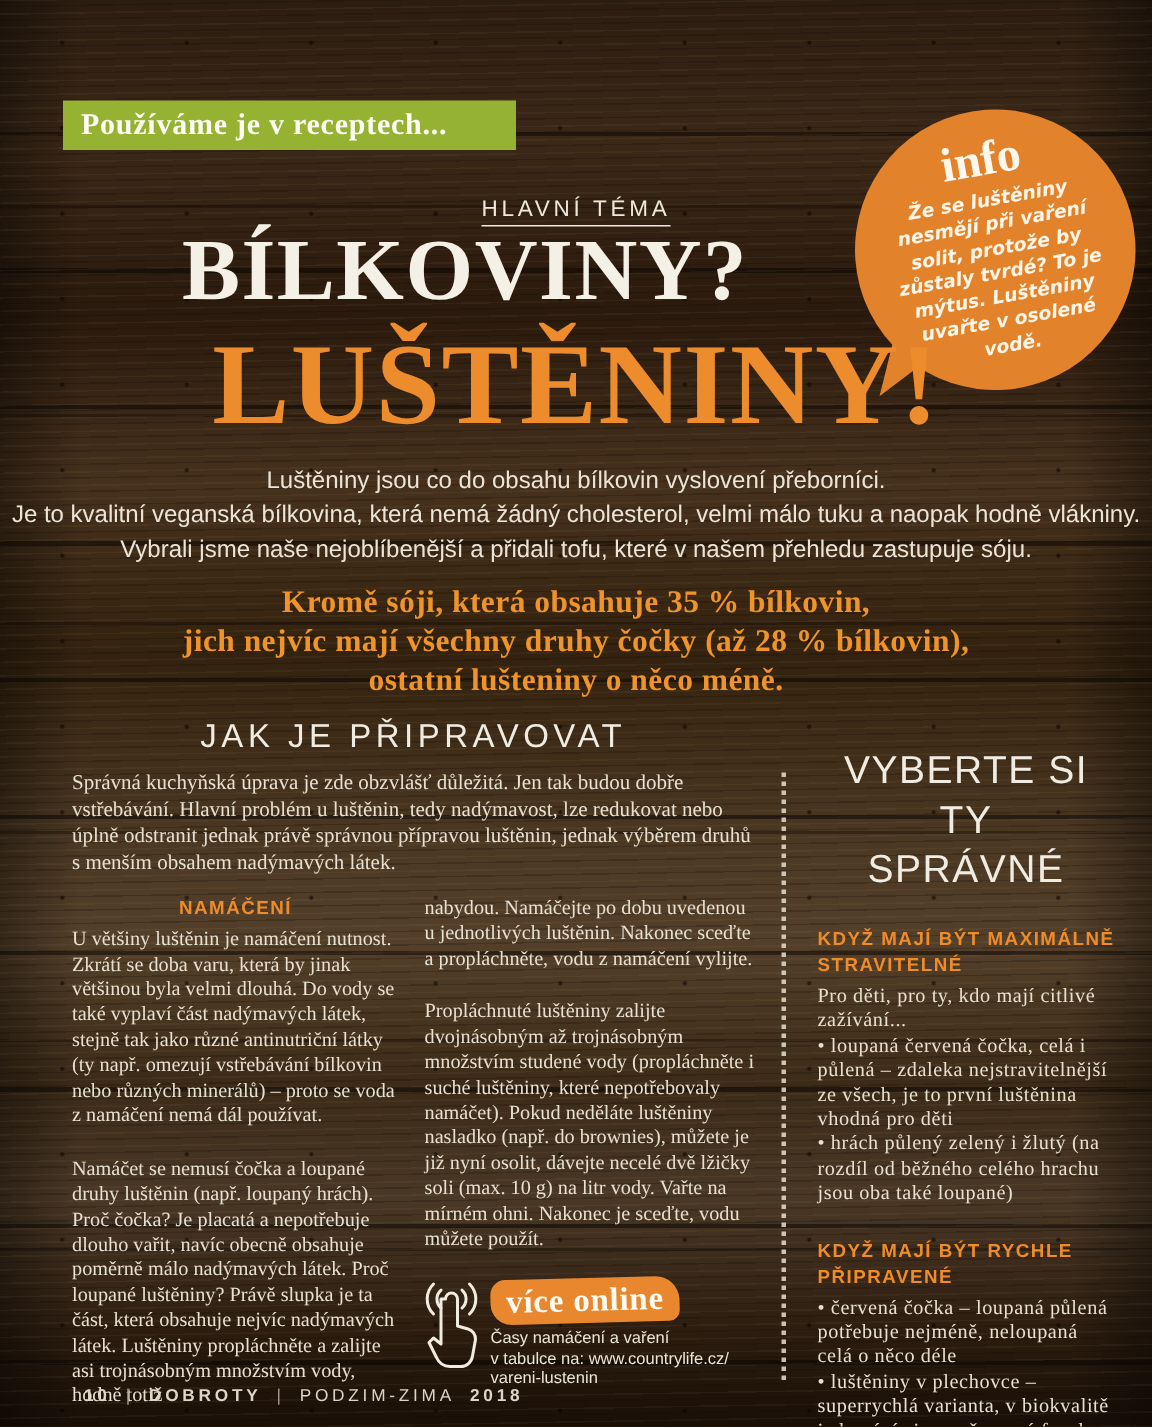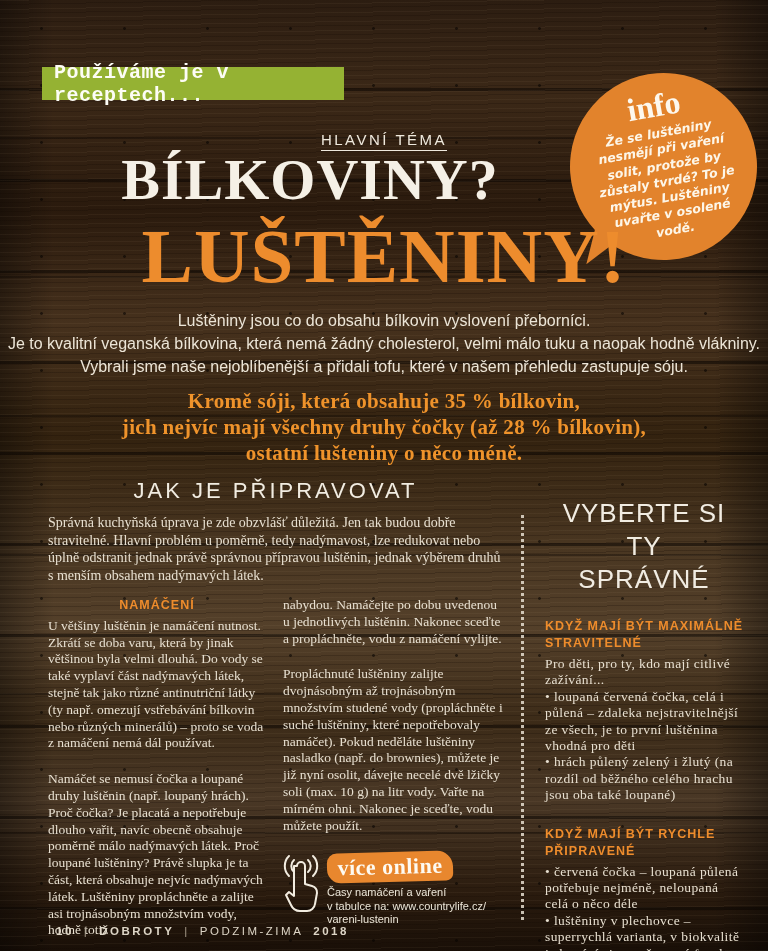--- a/index.html
+++ b/index.html
@@ -12,21 +12,21 @@
       repeating-linear-gradient(180deg, transparent 0 88px, rgba(8,4,1,0.5) 88px 91px),
       repeating-linear-gradient(180deg, transparent 0 137px, rgba(10,5,2,0.35) 137px 139px),
       linear-gradient(90deg, rgba(0,0,0,0.38) 0%, rgba(0,0,0,0) 7%, rgba(0,0,0,0) 93%, rgba(0,0,0,0.38) 100%),
       linear-gradient(180deg,#2c1d11 0%,#3b2817 10%,#2a1a0d 22%,#46311d 34%,#33220f 46%,#4a3722 58%,#54402a 66%,#3c2b18 76%,#4a3826 84%,#2a1b0e 94%,#190f07 100%);
     background-size:83px 57px, auto, auto, auto, auto, auto;
   }
   .abs{position:absolute;}
 
   
   .banner{left:42px;top:67px;width:302px;height:33px;background:#95b233;
-    display:flex;align-items:center;padding-left:12px;box-sizing:border-box;font-family:Liberation Mono, monospace;}
+    display:flex;align-items:center;padding-left:12px;box-sizing:border-box;}
   .banner span{color:#fdfdf6;font-weight:bold;font-size:20px;letter-spacing:0.5px;}
 
   
   .bubble{left:570px;top:73px;width:187px;height:187px;background:#e2832c;border-radius:50%;
     transform:rotate(-4deg);}
   .bubble-tail{left:592px;top:218px;width:0;height:0;border-top:52px solid #e2832c;
     border-right:42px solid transparent;transform:rotate(14deg);}
   .bubble-inner{position:absolute;left:14px;top:16px;width:160px;text-align:center;transform:rotate(-6deg);}
   .bubble-title{font-weight:bold;font-size:32px;color:#fdf8ee;line-height:1;margin-bottom:4px;}
   .bubble-text{font-family:"DejaVu Sans","Liberation Sans",sans-serif;font-style:italic;font-weight:bold;
@@ -116,21 +116,21 @@
     <div>Vybrali jsme naše nejoblíbenější a přidali tofu, které v našem přehledu zastupuje sóju.</div>
   </div>
 
   <div class="abs statement">
     <div>Kromě sóji, která obsahuje 35 % bílkovin,</div>
     <div>jich nejvíc mají všechny druhy čočky (až 28 % bílkovin),</div>
     <div>ostatní lušteniny o něco méně.</div>
   </div>
 
   <div class="abs art-heading">JAK JE PŘIPRAVOVAT</div>
-  <div class="abs lead">Správná kuchyňská úprava je zde obzvlášť důležitá. Jen tak budou dobře stravitelné. Hlavní problém u poměrně, tedy nadýmavost, lze redukovat nebo úplně odstranit jednak právě správnou přípravou luštěnin, jednak výběrem druhů s menším obsahem nadýmavých látek.</div>
+  <div class="abs lead">Správná kuchyňská úprava je zde obzvlášť důležitá. Jen tak budou dobře vstřebávání. Hlavní problém u luštěnin, tedy nadýmavost, lze redukovat nebo úplně odstranit jednak právě správnou přípravou luštěnin, jednak výběrem druhů s menším obsahem nadýmavých látek.</div>
 
   <div class="abs col col1">
     <div class="subhead">NAMÁČENÍ</div>
     <div class="para">U většiny luštěnin je namáčení nutnost. Zkrátí se doba varu, která by jinak většinou byla velmi dlouhá. Do vody se také vyplaví část nadýmavých látek, stejně tak jako různé antinutriční látky (ty např. omezují vstřebávání bílkovin nebo různých minerálů) – proto se voda z namáčení nemá dál používat.</div>
     <div class="para">Namáčet se nemusí čočka a loupané druhy luštěnin (např. loupaný hrách). Proč čočka? Je placatá a nepotřebuje dlouho vařit, navíc obecně obsahuje poměrně málo nadýmavých látek. Proč loupané luštěniny? Právě slupka je ta část, která obsahuje nejvíc nadýmavých látek. Luštěniny propláchněte a zalijte asi trojnásobným množstvím vody, hodně totiž</div>
   </div>
 
   <div class="abs col col2">
     <div class="para">nabydou. Namáčejte po dobu uvedenou u jednotlivých luštěnin. Nakonec sceďte a propláchněte, vodu z namáčení vylijte.</div>
     <div class="para">Propláchnuté luštěniny zalijte dvojnásobným až trojnásobným množstvím studené vody (propláchněte i suché luštěniny, které nepotřebovaly namáčet). Pokud neděláte luštěniny nasladko (např. do brownies), můžete je již nyní osolit, dávejte necelé dvě lžičky soli (max. 10 g) na litr vody. Vařte na mírném ohni. Nakonec je sceďte, vodu můžete použít.</div>

